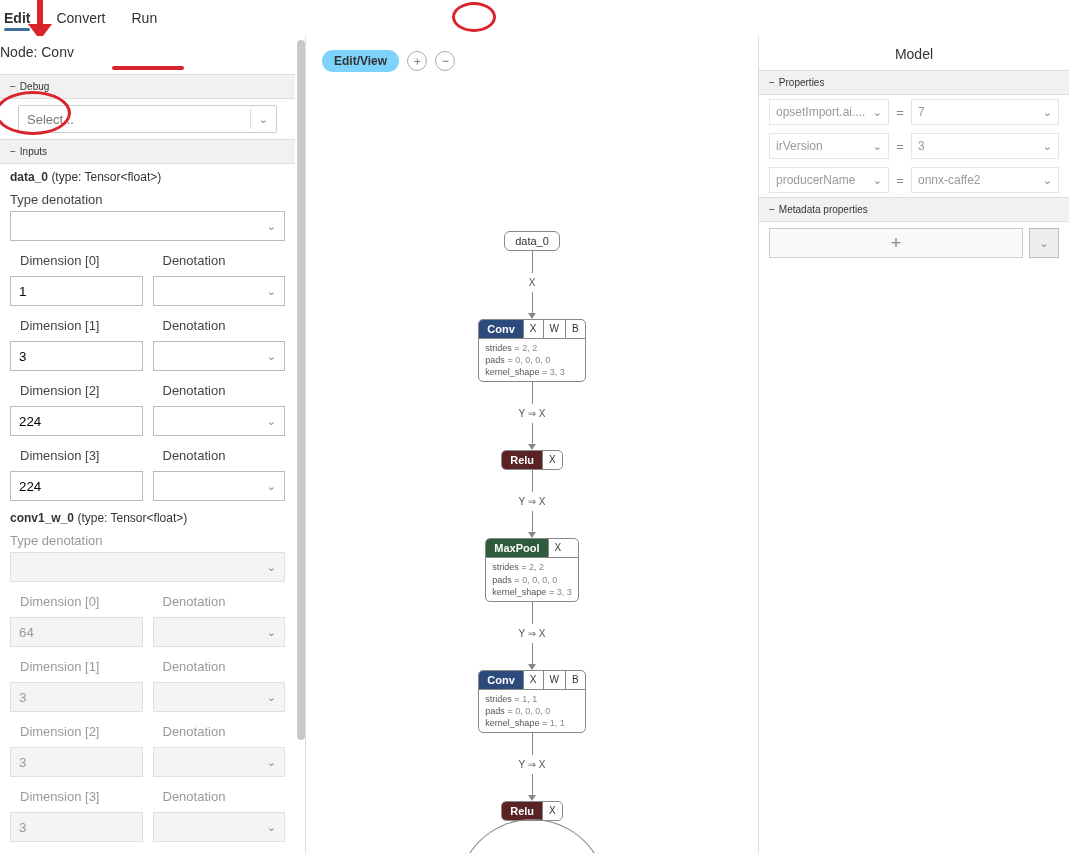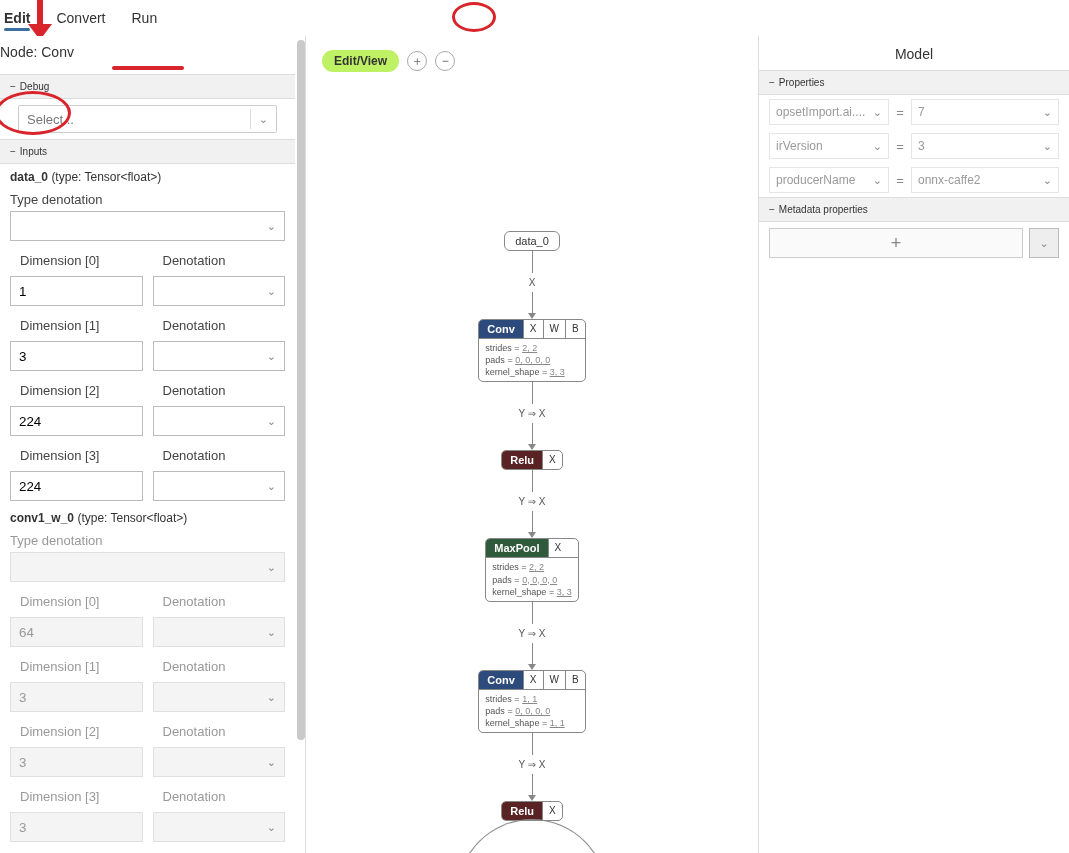--- a/index.html
+++ b/index.html
@@ -90,21 +90,21 @@
     justify-content:flex-end; padding:0 8px; background:#fff;
   }
   .disabled .txt-input, .disabled .drop-input { background:#f4f4f4; border-color:#e0e0e0; color:#999; }
   .disabled .lbl, .disabled .txt-val { color:#999; }
   .grey-lbl { color:#9a9a9a; }
   
   .toolbar {
     position:absolute; top:14px; left:16px; display:flex; align-items:center; gap:8px;
   }
   .editview-btn {
-    background:#bef264; border-radius:14px; padding:4px 12px; font-size:12px; font-weight:600;
+    background:#7dd3fc; border-radius:14px; padding:4px 12px; font-size:12px; font-weight:600;
   }
   .circ-btn {
     width:20px; height:20px; border:1px solid #aaa; border-radius:50%;
     display:flex; align-items:center; justify-content:center; font-size:12px; color:#666;
     background:#fff;
   }
   .graph { position:absolute; top:195px; left:0; width:100%; }
   .gnode-wrap { display:flex; flex-direction:column; align-items:center; }
   .data-box {
     border:1px solid #888; border-radius:6px; padding:3px 10px; font-size:11px;
@@ -119,21 +119,21 @@
   }
   .opbox .hdr { display:flex; }
   .opbox .name {
     color:#fff; font-weight:700; padding:3px 8px; font-size:11px;
   }
   .opbox .name.conv { background:#2c4b7c; }
   .opbox .name.relu { background:#5a2323; }
   .opbox .name.pool { background:#2f5a3c; }
   .opbox .tag { border-left:1px solid #888; padding:3px 6px; font-size:10px; }
   .opbox .body { border-top:1px solid #888; padding:3px 6px; line-height:1.35; font-size:9px; color:#555; }
-  .opbox .body .k{color:#555;} .opbox .body .v{color:#888;text-decoration:underline;}
+  .opbox .body .k{color:#555;} .opbox .body .v{color:#888;}
   .arc {
     width:150px; height:80px; border:1px solid #888; border-radius:75px 75px 0 0;
     border-bottom:none; margin-top:-2px;
   }
   
   .arrowhead {
     width:0;height:0;border-left:4px solid transparent;border-right:4px solid transparent;
     border-top:6px solid #888; margin-top:-1px;
   }
   

